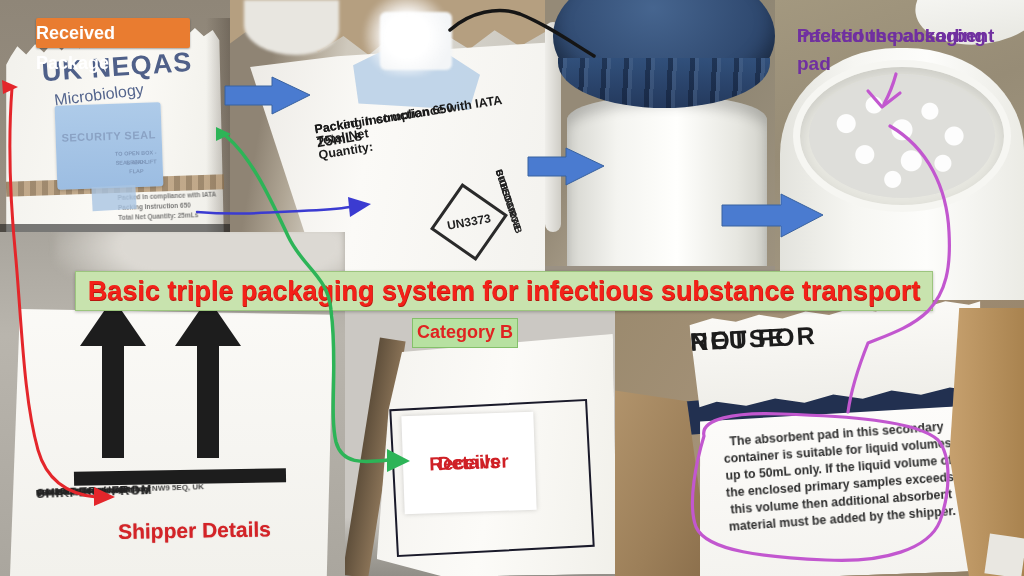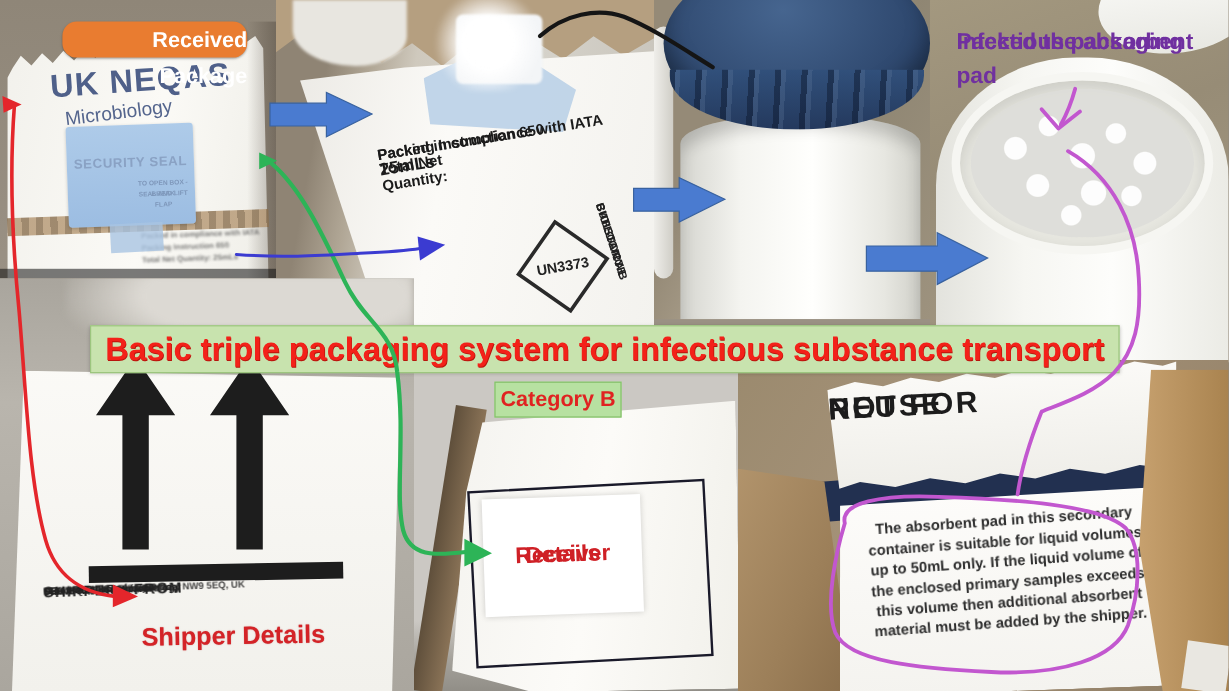--- a/index.html
+++ b/index.html
@@ -11,22 +11,22 @@
   
   #panel-a{left:0;top:0;width:230px;height:232px;background:linear-gradient(180deg,#8f8678,#9a9184);}
   .a-box{left:4px;top:28px;width:222px;height:204px;background:linear-gradient(100deg,#f2f1ec,#fbfaf6 55%,#efeee8);
     clip-path:polygon(3% 14%,6% 9%,10% 13%,14% 8%,18% 12%,22% 7%,26% 11%,30% 6%,34% 10%,38% 5%,42% 9%,46% 4%,50% 8%,54% 3%,58% 7%,62% 2%,66% 6%,70% 1%,74% 5%,78% 0%,82% 4%,86% 0%,90% 4%,94% 1%,97% 6%,99% 100%,1% 100%,1% 18%);}
   .a-side{left:206px;top:18px;width:24px;height:214px;background:linear-gradient(90deg,rgba(0,0,0,0),rgba(60,50,40,.35));}
   .a-corrug{left:6px;top:178px;width:218px;height:15px;transform:rotate(-2deg);opacity:.8;
     background:repeating-linear-gradient(90deg,#8a6f4e 0 6px,#b49671 6px 12px);}
   .a-lower{left:12px;top:193px;width:212px;height:32px;transform:rotate(-2deg);color:#4d4d4d;
     font-size:6.5px;font-weight:bold;text-align:center;line-height:1.5;filter:blur(.7px);opacity:.75;}
   .a-shadow{left:0;top:224px;width:230px;height:8px;background:rgba(15,15,15,.55);}
-  .received-label{left:52px;top:18px;width:154px;height:30px;background:var(--received-bg);
-    color:#fff;font-weight:bold;font-size:18px;text-align:right;line-height:30px;border-radius:12px;
+  .received-label{left:36px;top:18px;width:154px;height:30px;background:var(--received-bg);
+    color:#fff;font-weight:bold;font-size:18px;text-align:left;line-height:30px;border-radius:2px;
     box-shadow:0 1px 2px rgba(0,0,0,.35);}
   .a-brand{left:24px;top:52px;width:186px;font-weight:bold;font-size:27px;letter-spacing:1px;
     color:#4f6089;transform:rotate(-4deg);text-align:center;}
   .a-brand-sub{left:26px;top:86px;width:146px;font-size:16px;color:#54658d;transform:rotate(-7deg);text-align:center;}
   .a-seal{left:56px;top:104px;width:106px;height:84px;background:linear-gradient(180deg,#aecbe9,#9cbde2);
     transform:rotate(-2deg);border-radius:3px;box-shadow:0 1px 3px rgba(0,0,0,.2);}
   .a-seal-title{left:0;top:26px;width:100%;text-align:center;font-weight:bold;font-size:11px;
     color:#8aa2c4;letter-spacing:.5px;}
   .a-seal-sub{left:0;top:46px;width:100%;text-align:center;font-size:5.5px;line-height:1.6;color:#7e97ba;font-weight:bold;}
   .a-seal-tail{left:92px;top:186px;width:44px;height:24px;background:#a9c4e2;opacity:.8;transform:rotate(-3deg);}

